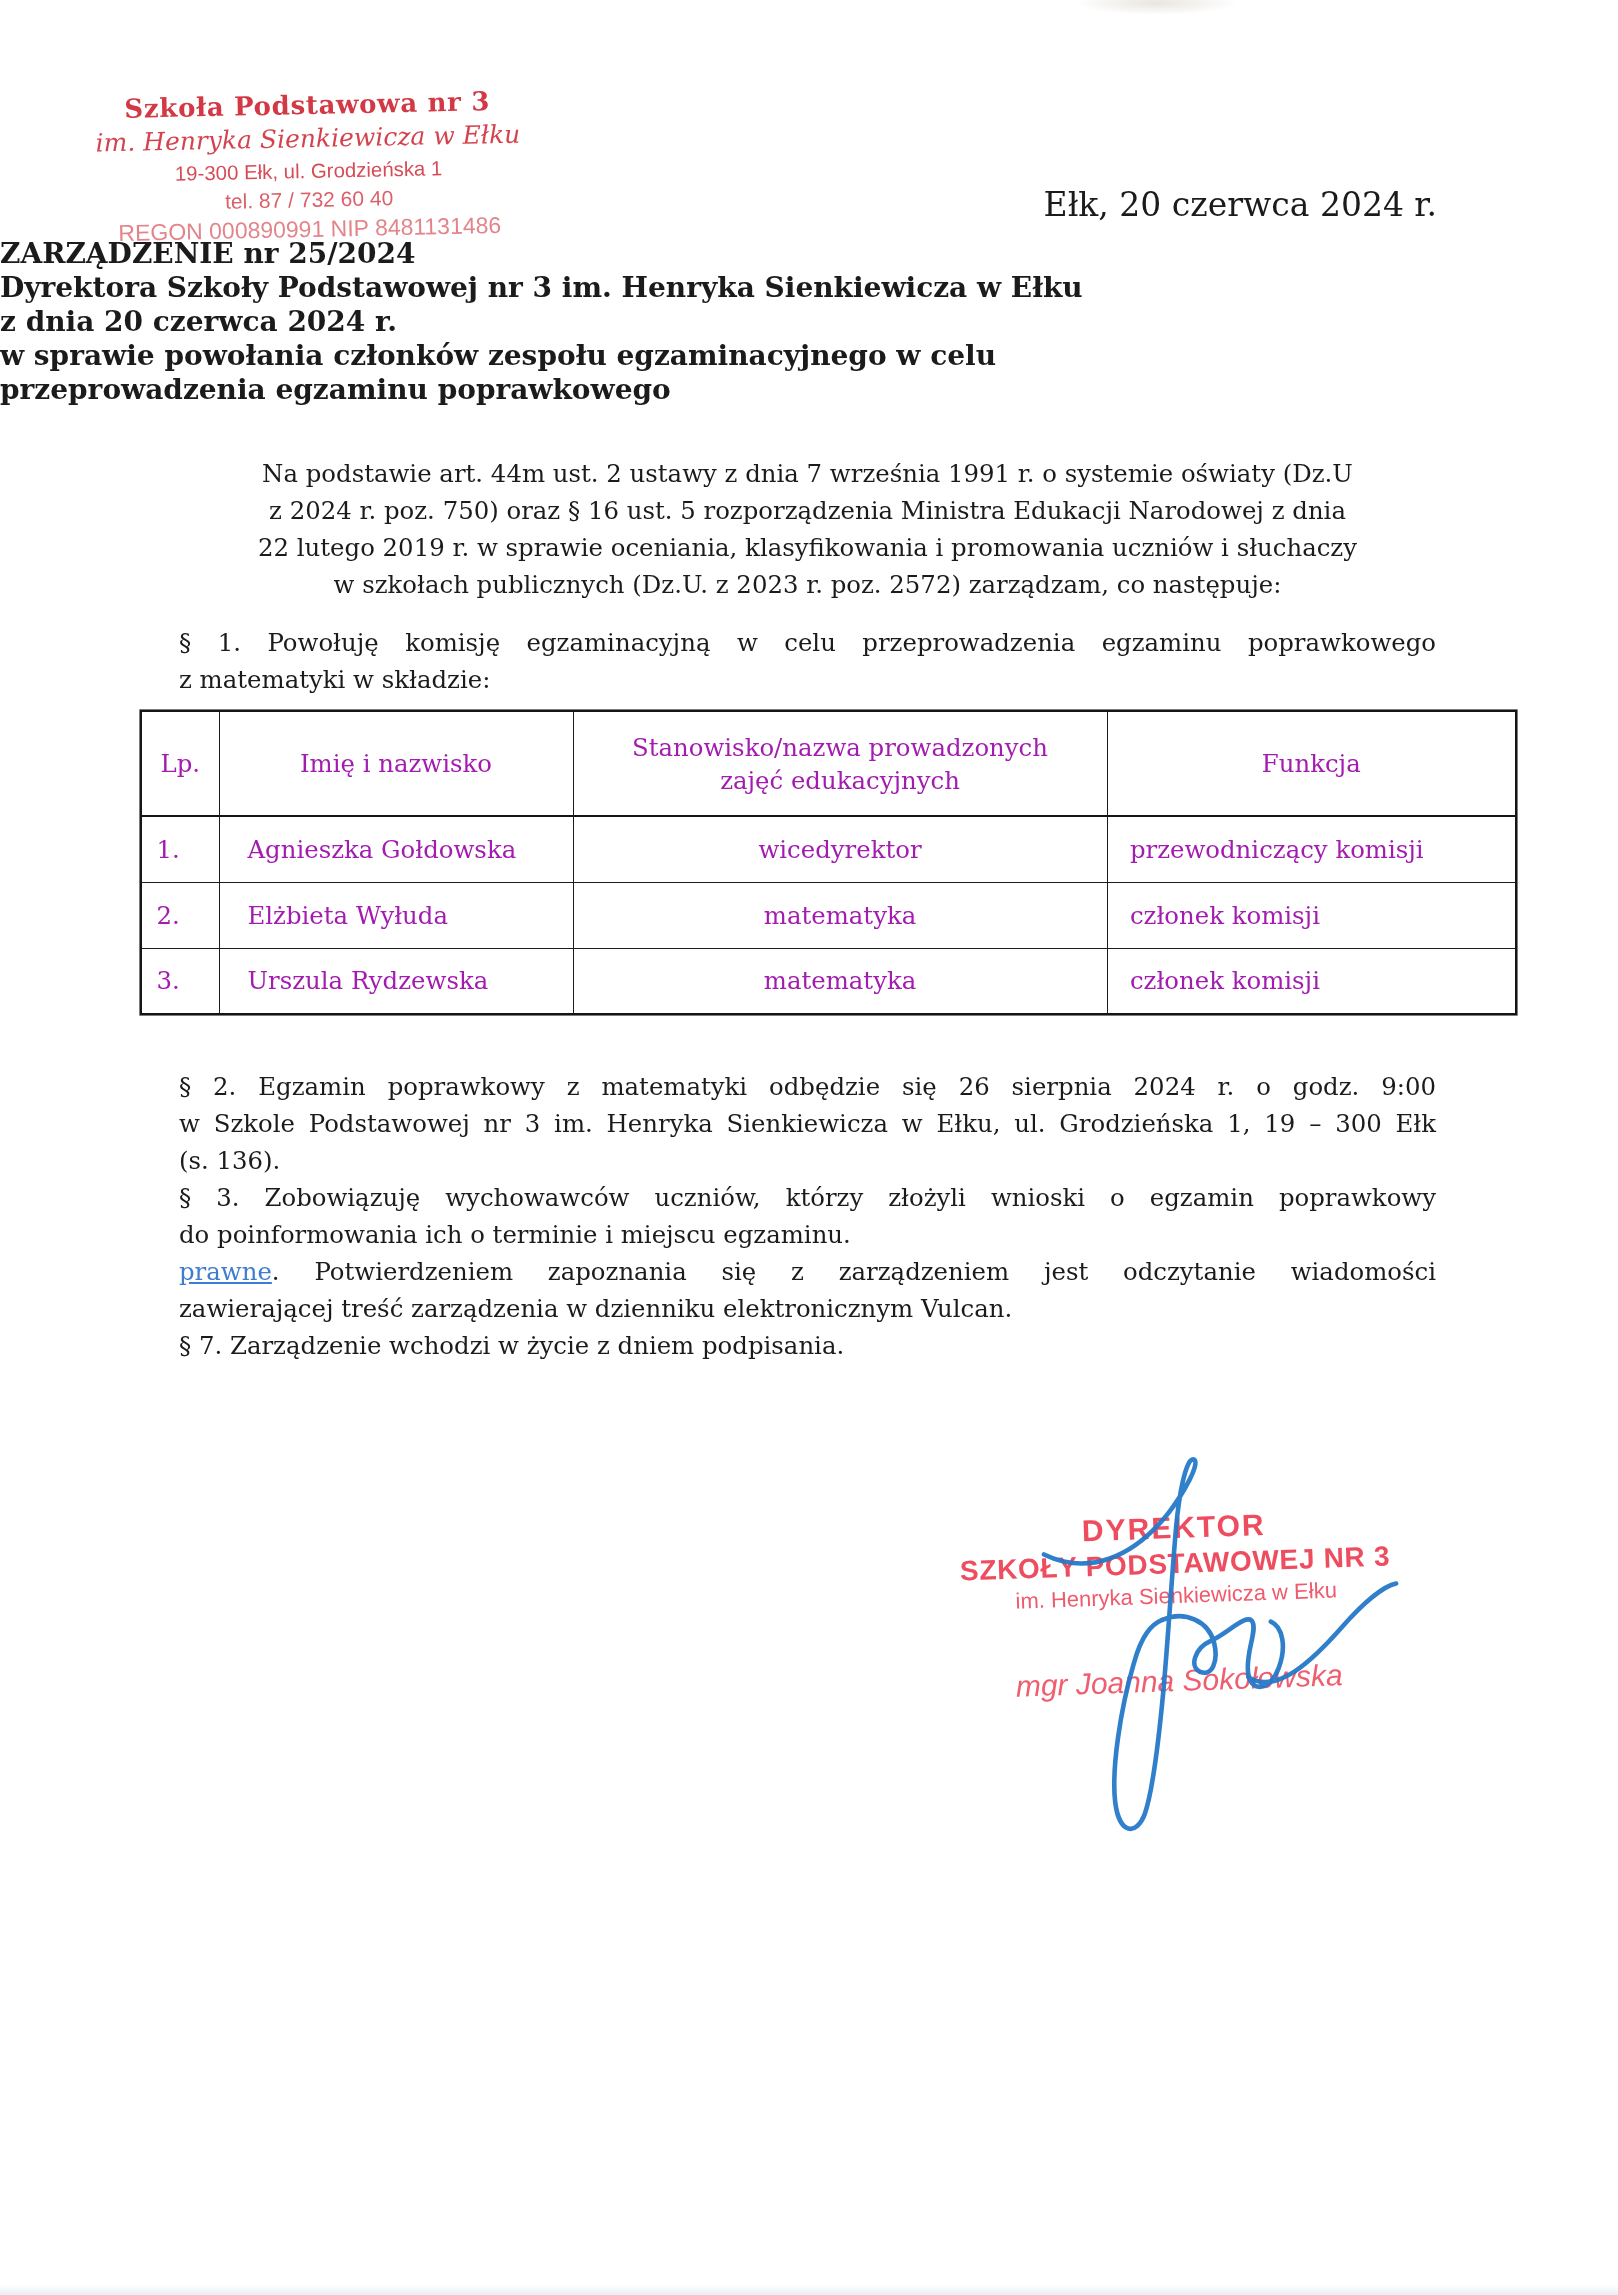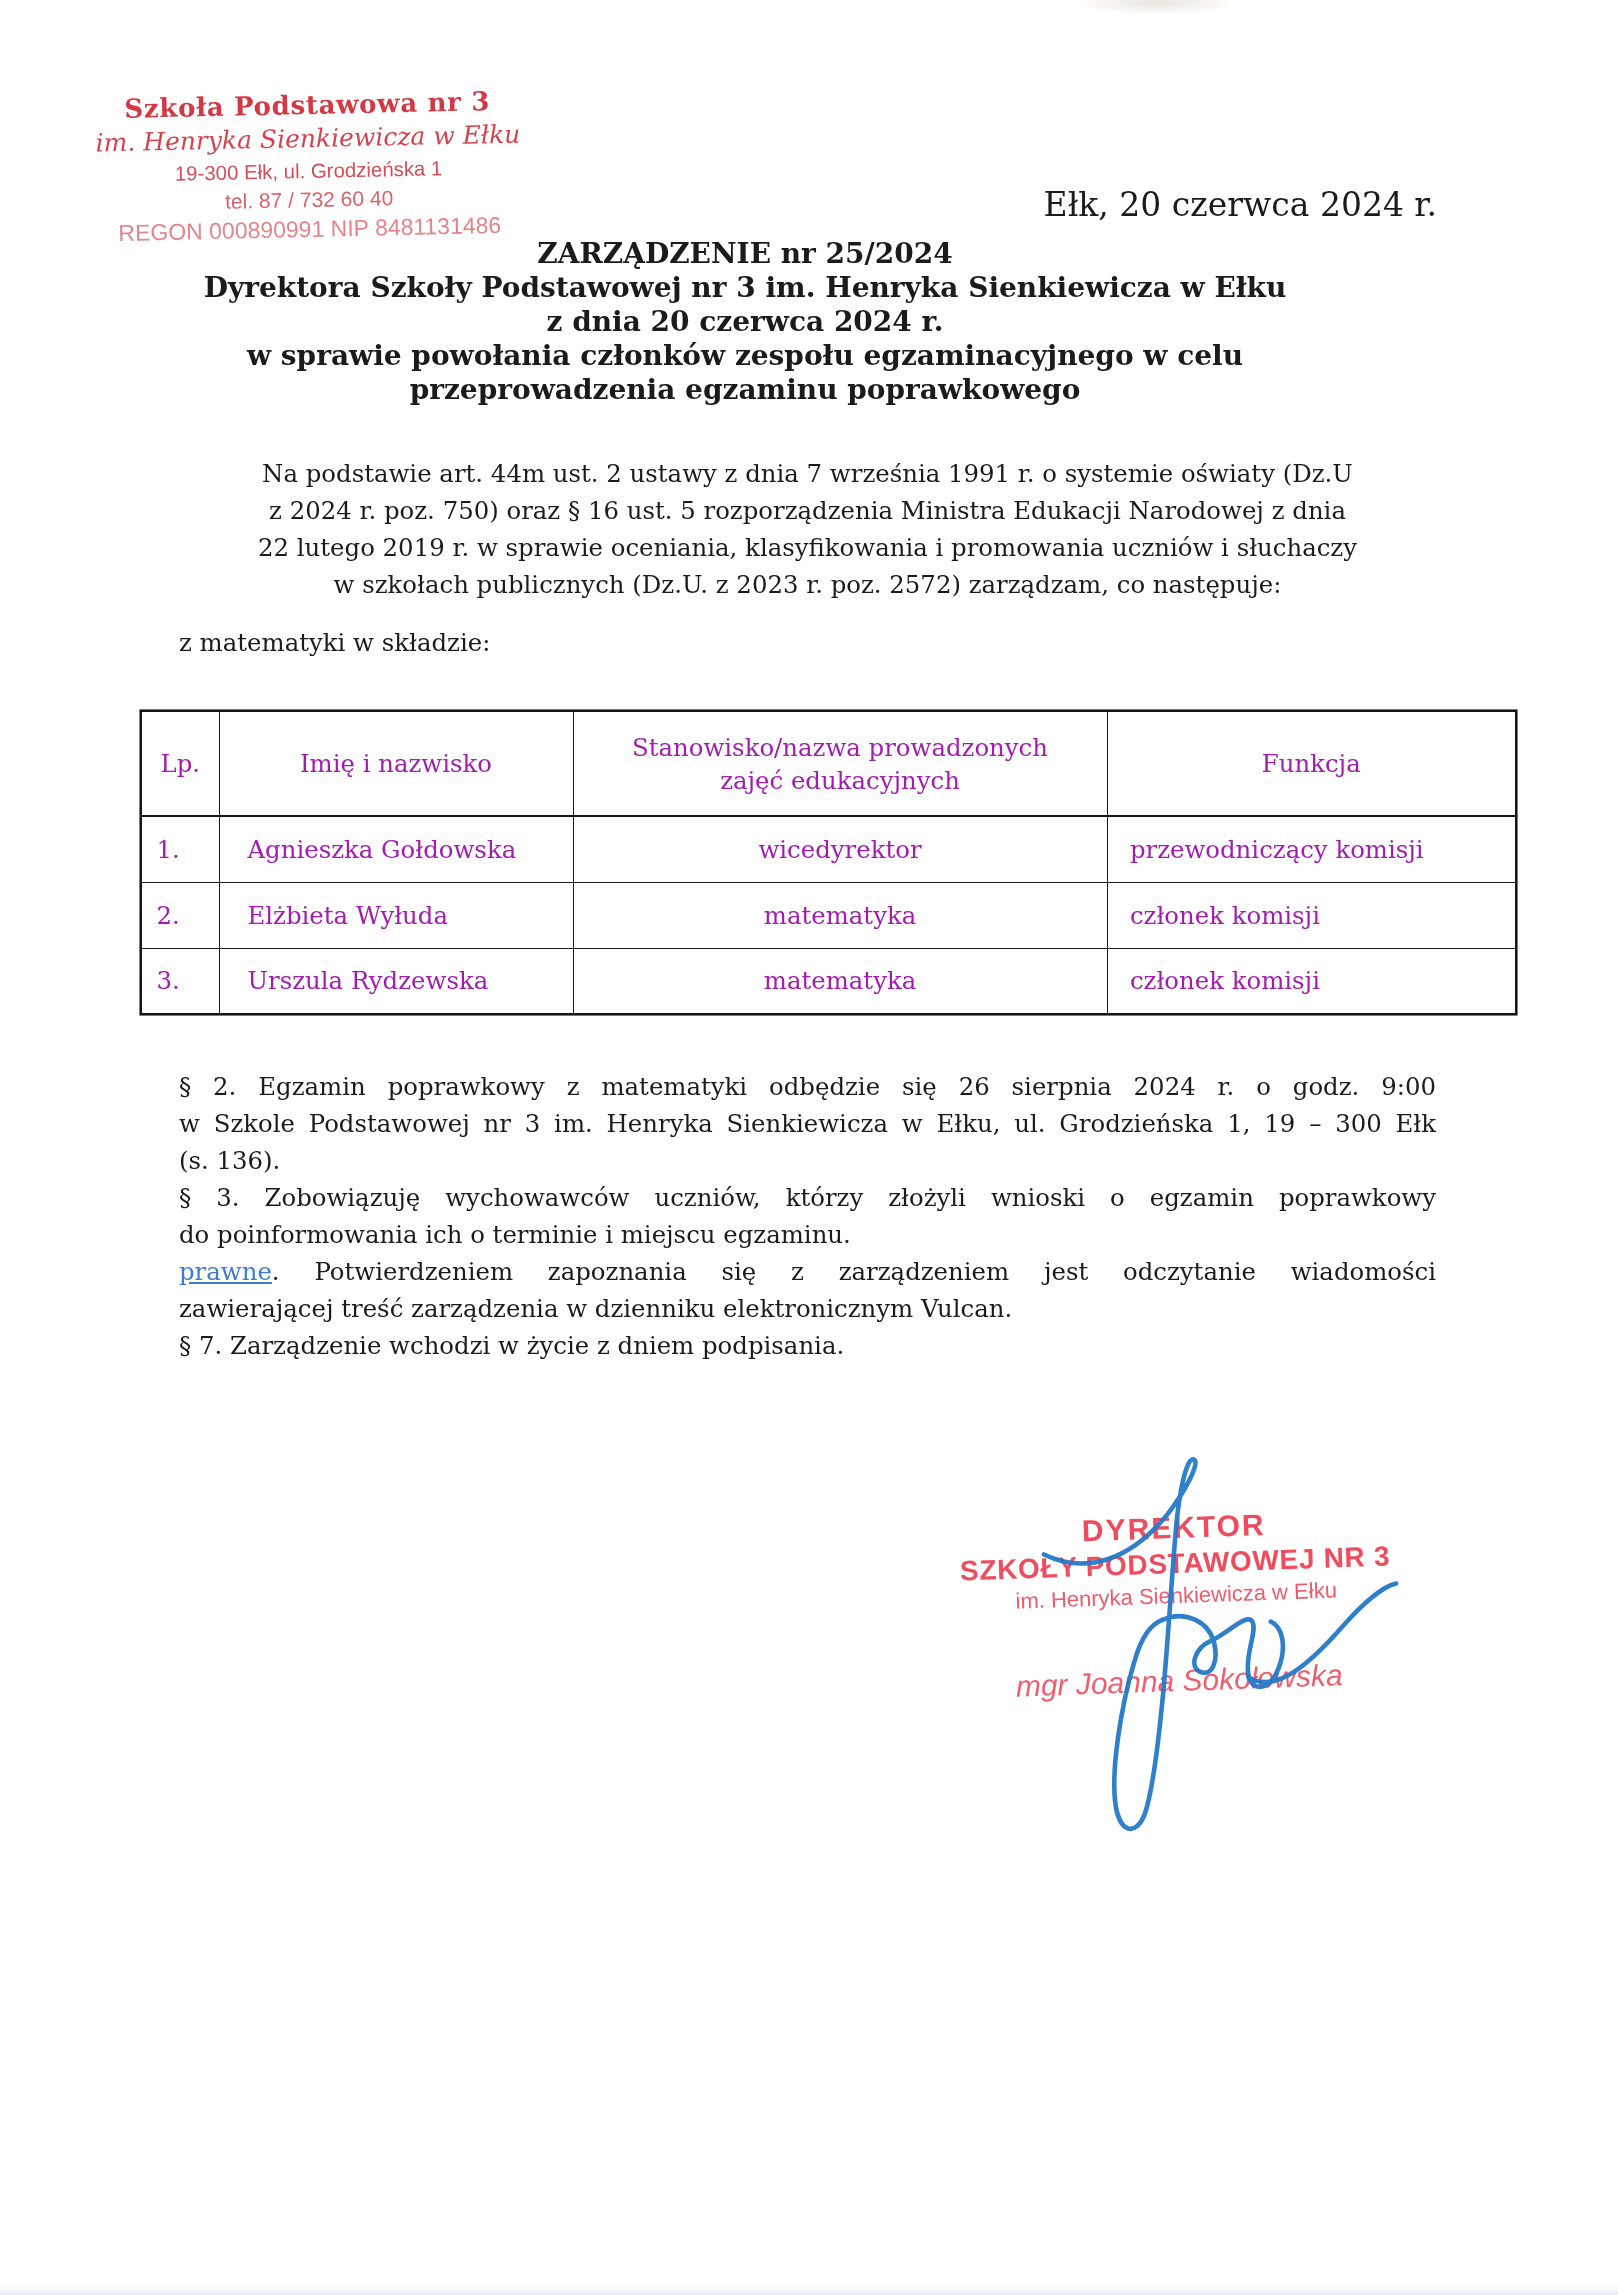--- a/index.html
+++ b/index.html
@@ -26,21 +26,21 @@
 
   
   .dateline {
     position:absolute; top:185px; right:182px;
     font-size:33px;
   }
 
   
   .title-block {
     position:absolute; left:0; top:237px; width:1490px;
-    text-align:center; font-weight:bold; font-size:28px; line-height:34px;
+    font-weight:bold; font-size:28px; line-height:34px;
   }
 
   
   .bodycol { position:absolute; left:179px; width:1257px; font-size:24.4px; line-height:37px;margin-top:23px; }
   .preamble { top:432px; }
   .par1 { top:601px; }
   .par2 { top:1045px; }
   .ln { white-space:nowrap; }
   .ln.center { text-align:center; white-space:normal; }
   .ln.just { white-space:normal; text-align:justify; text-align-last:justify; }
@@ -120,20 +120,21 @@
   </div>
 
   <div class="bodycol preamble">
     <div class="ln center">Na podstawie art. 44m ust. 2 ustawy z dnia 7 września 1991 r. o systemie oświaty (Dz.U</div>
     <div class="ln center">z 2024 r. poz. 750) oraz § 16 ust. 5 rozporządzenia Ministra Edukacji Narodowej z dnia</div>
     <div class="ln center">22 lutego 2019 r. w sprawie oceniania, klasyfikowania i promowania uczniów i słuchaczy</div>
     <div class="ln center">w szkołach publicznych (Dz.U. z 2023 r. poz. 2572) zarządzam, co następuje:</div>
   </div>
 
   <div class="bodycol par1">
+    <div class="ln just">§ 1. Powołuję komisję egzaminacyjną w celu przeprowadzenia egzaminu poprawkowego</div>
     <div class="ln left">z matematyki w składzie:</div>
   </div>
 
   <table class="commission-table">
     <colgroup>
       <col style="width:78px">
         <col style="width:354px">
         <col style="width:534px">
         <col style="width:409px">
     </colgroup>

